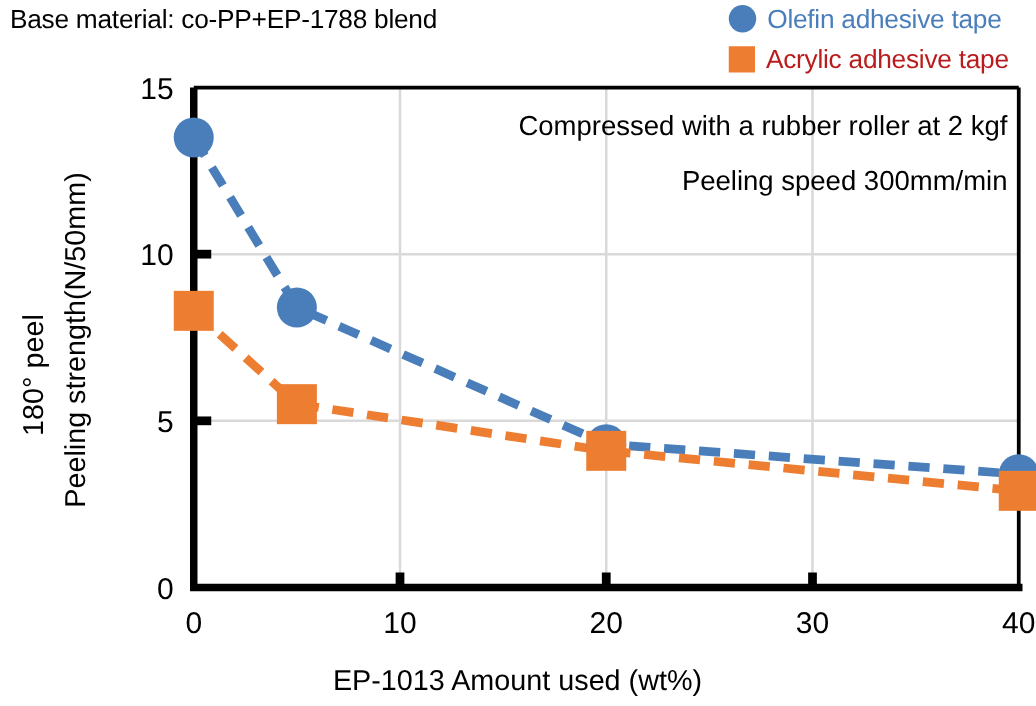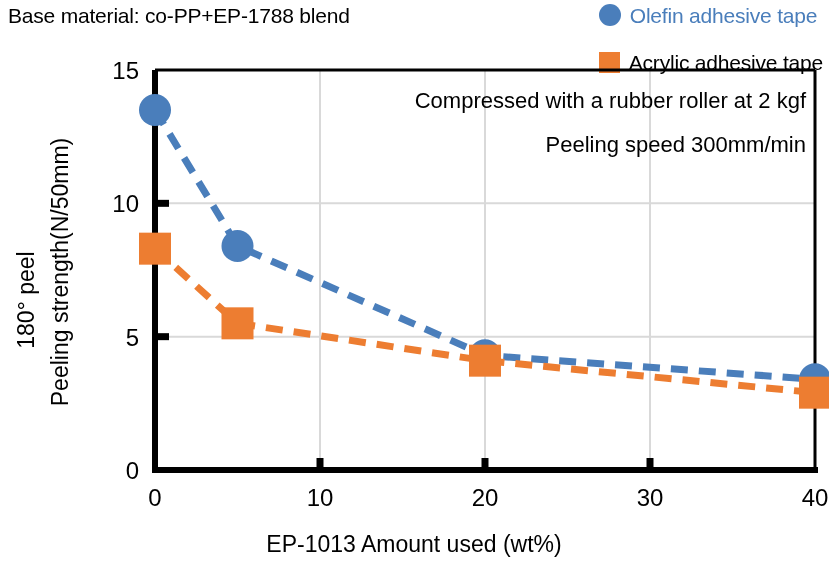--- a/index.html
+++ b/index.html
@@ -12,22 +12,22 @@
     position:relative;
   }
   #root{position:absolute;inset:0;}
 
   
   .base-material{
     position:absolute;left:8px;top:4px;
     font-size:21px;letter-spacing:-0.2px;white-space:nowrap;
   }
   .legend{
-    position:absolute;right:6px;top:0px;
-    display:flex;flex-direction:column;gap:17px;align-items:flex-start;
+    position:absolute;right:22px;top:0px;
+    display:flex;flex-direction:column;gap:2px;align-items:flex-start;
   }
   .legend-row{display:flex;align-items:center;gap:9px;height:30px;}
   .legend-marker{flex:0 0 auto;}
   .legend-marker.circle{width:22px;height:22px;border-radius:50%;}
   .legend-marker.square{width:21px;height:21px;}
   .legend-label{font-size:21px;white-space:nowrap;line-height:1;letter-spacing:-0.2px;}
 
   
   .plot-wrap{position:absolute;left:0;top:0;width:829px;height:565px;}
   svg.chart{position:absolute;left:0;top:0;}
@@ -43,21 +43,21 @@
 
   <div class="base-material">Base material: co-PP+EP-1788 blend</div>
 
   <div class="legend">
     <div class="legend-row">
       <span class="legend-marker circle" style="background: rgb(74, 126, 187);"></span>
       <span class="legend-label" style="color: rgb(74, 126, 187);">Olefin adhesive tape</span>
     </div>
     <div class="legend-row">
       <span class="legend-marker square" style="background: rgb(237, 125, 49);"></span>
-      <span class="legend-label" style="color: #000000;">Acrylic adhesive tape</span>
+      <span class="legend-label" style="color: #b91c1c;">Acrylic adhesive tape</span>
     </div>
   </div>
 
   <div class="plot-wrap">
     <svg class="chart" width="829" height="565" id="chart-svg">
 
       <g id="grid-vertical">
           <line x1="320" y1="70" x2="320" y2="470" stroke="#d9d9d9" stroke-width="2"></line>
           <line x1="485" y1="70" x2="485" y2="470" stroke="#d9d9d9" stroke-width="2"></line>
           <line x1="650" y1="70" x2="650" y2="470" stroke="#d9d9d9" stroke-width="2"></line>

